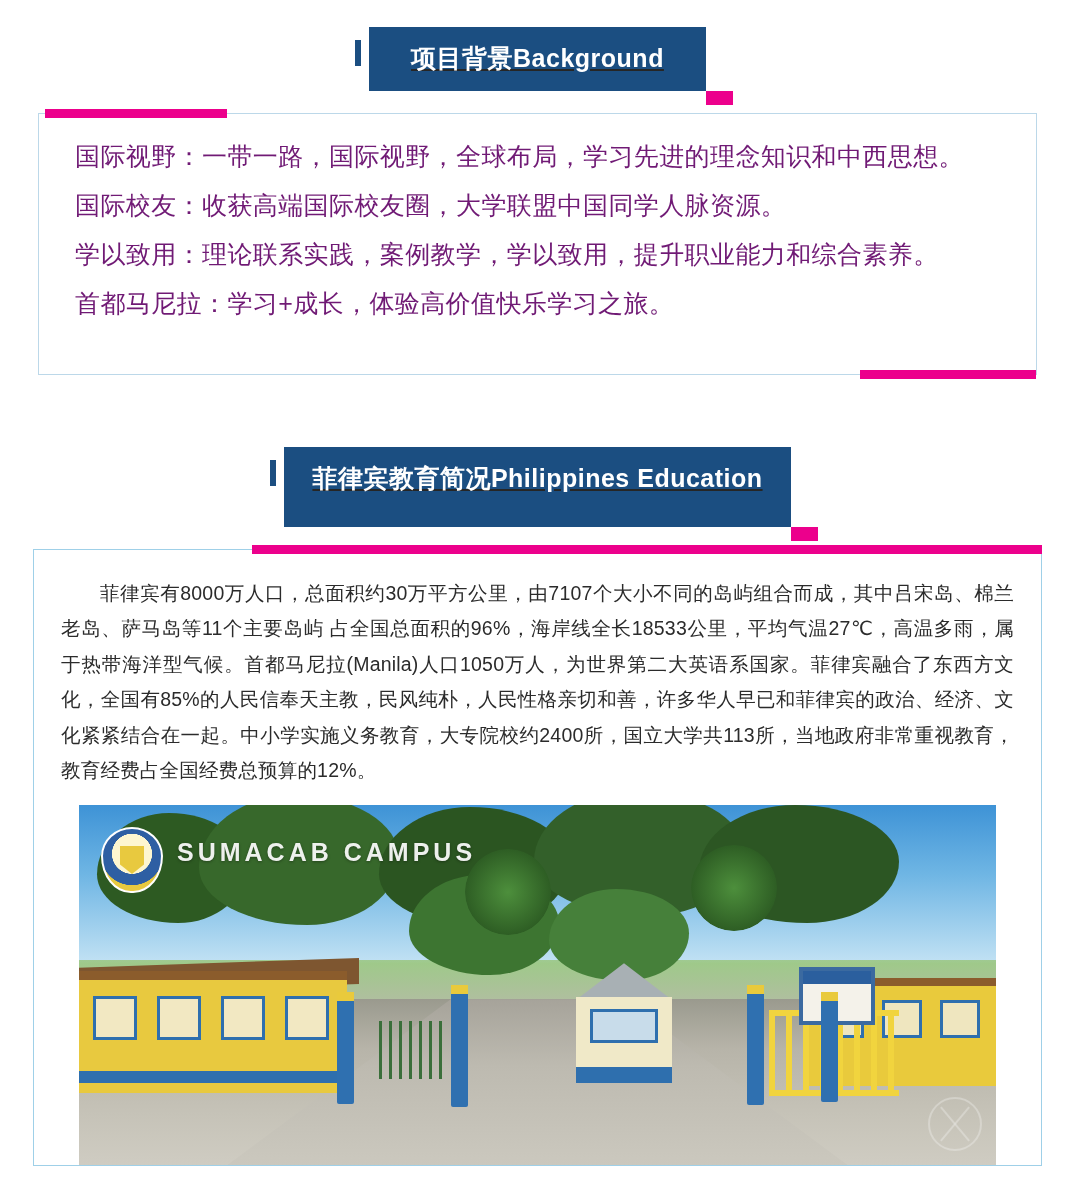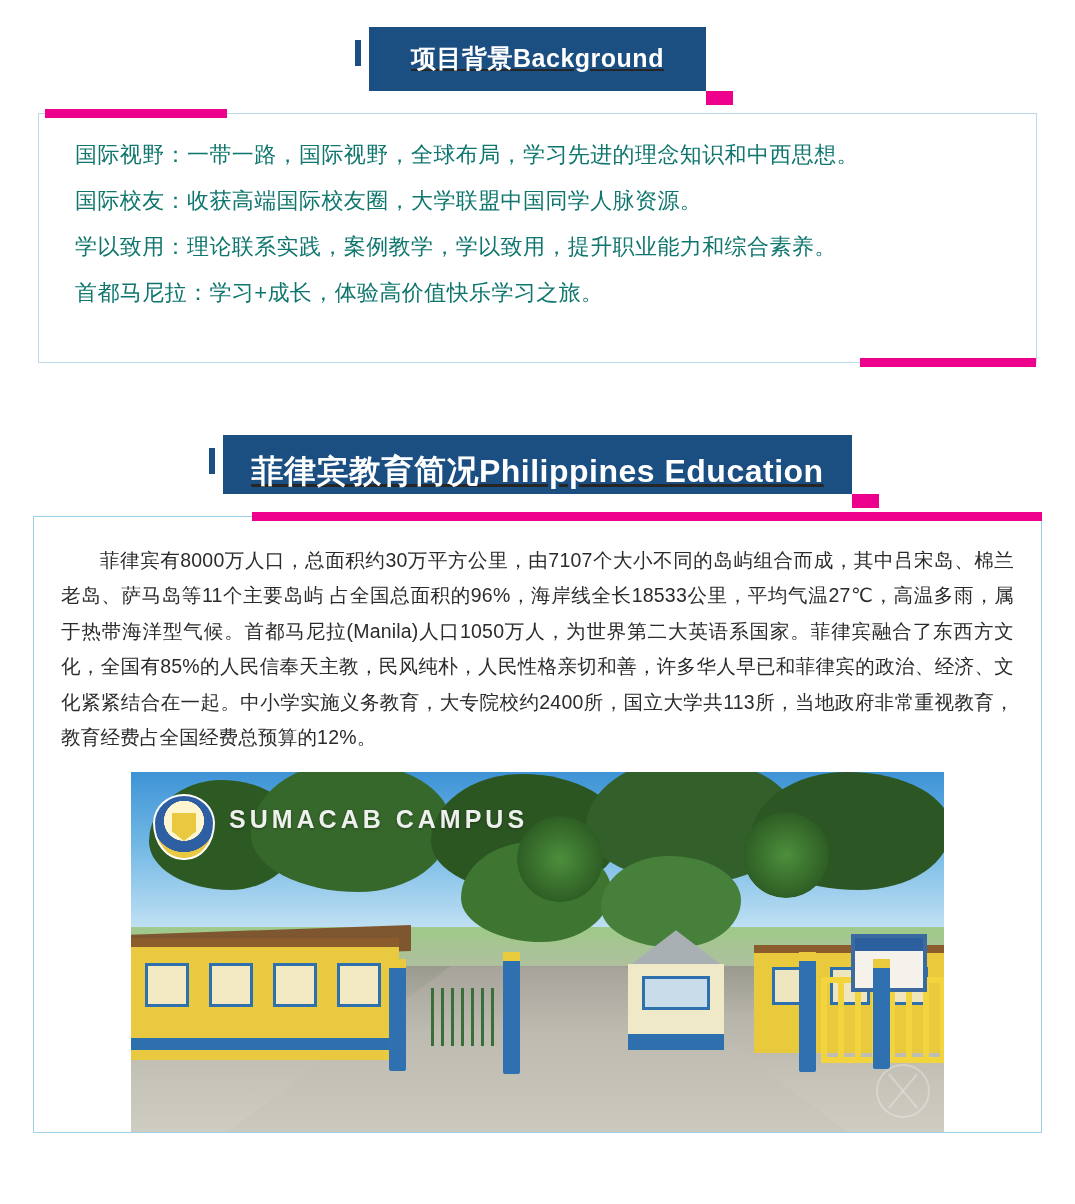--- a/index.html
+++ b/index.html
@@ -58,22 +58,22 @@
   #banner1 .left-rule {
     width: 6px;
     height: 26px;
     left: -14px;
     top: 13px;
     background: #1b4e81;
   }
 
   
   #banner2 {
-    font-size: 32px;
-    padding: 15px 28px 0 28px;
+    font-size: 25px;
+    padding: 15px 28px 32px 28px;
     margin-top: 72px;
   }
   #banner2 .pink-tab {
     width: 27px;
     height: 14px;
     right: -27px;
     bottom: -14px;
   }
   #banner2 .left-rule {
     width: 6px;
@@ -101,23 +101,23 @@
   }
   .bg-card .pink-bottom {
     position: absolute;
     right: 0px;
     bottom: -5px;
     width: 176px;
     height: 9px;
     background: #ec008c;
   }
   .bg-line {
-    font-size: 22px;
+    font-size: 25px;
     line-height: 1.0;
-    color: #0f766e;
+    color: #701a75;
     margin: 0 0 24px 0;
     letter-spacing: 0.4px;
     white-space: nowrap;
   }
   .bg-line:last-child { margin-bottom: 0; }
 
   
   .edu-card {
     position: relative;
     margin: 22px 33px 0 33px;
@@ -139,21 +139,21 @@
     color: #2b2b2b;
     text-align: justify;
     text-indent: 2em;
     margin: 0 0 16px 0;
     letter-spacing: 0.2px;
   }
 
   
   .photo {
     position: relative;
-    width: 813px;
+    width: 917px;
     height: 360px;
     margin: 0 auto;
     overflow: hidden;
     background: linear-gradient(to bottom, #6fb2e0 0%, #a9d5ef 32%, #9fc98a 44%, #b9b9ab 60%, #c3c0b6 100%);
   }
   
   .sky {
     position: absolute; left:0; top:0; width:100%; height: 43%;
     background: linear-gradient(to bottom, #3e93d6 0%, #6fb6e4 45%, #bfe0f3 100%);
   }

